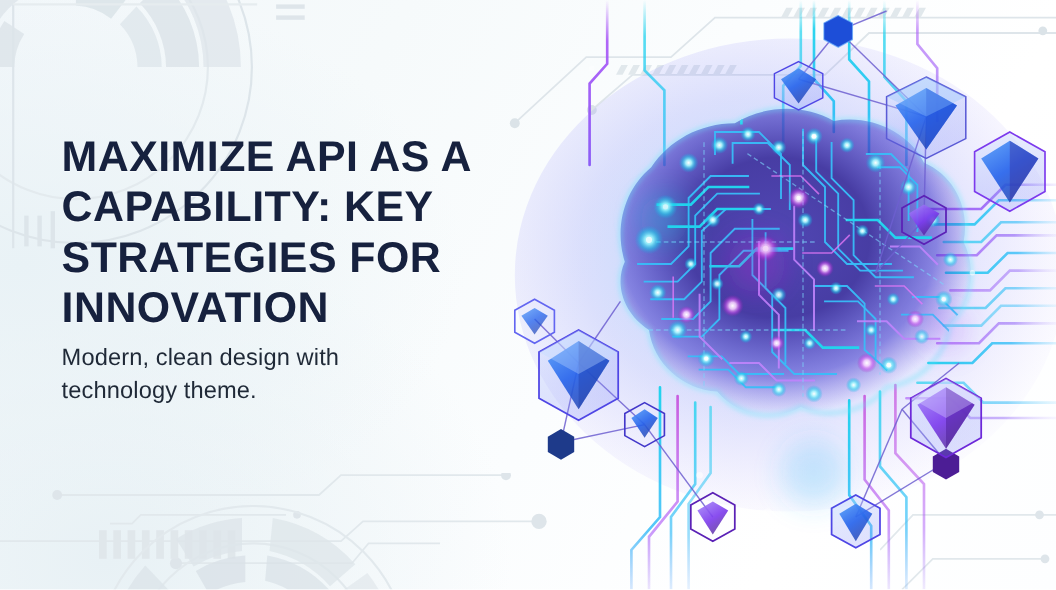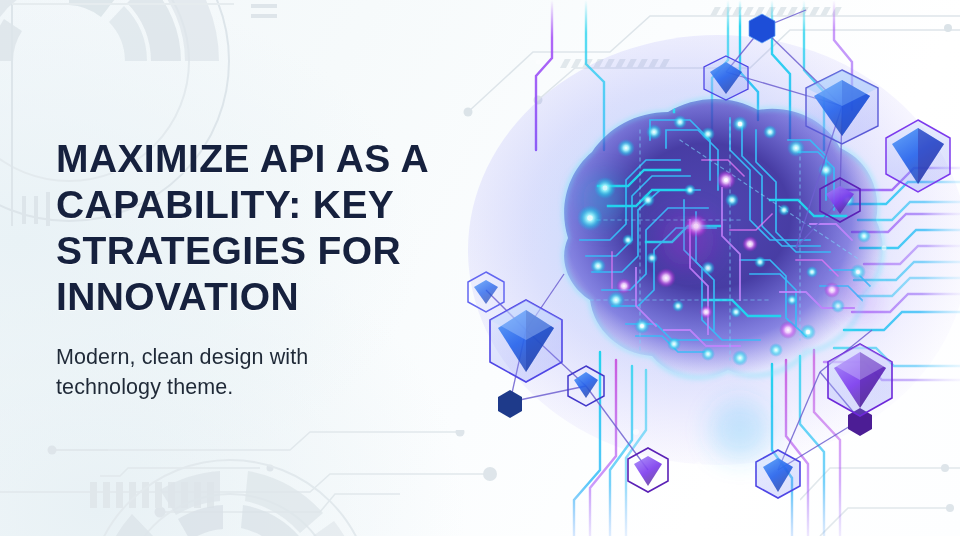--- a/index.html
+++ b/index.html
@@ -32,35 +32,35 @@
   
   #art {
     position:absolute; right:0; top:0;
     width:520px; height:536px;
   }
   #art-svg { position:absolute; inset:0; width:100%; height:100%; }
 
   
   #text-block {
     position:absolute;
-    left:56px; top:136px;
+    left:56px; top:120px;
     width:430px;
     z-index:5;
   }
   #headline {
     font-size:39px;
     line-height:46px;
     font-weight:bold;
     letter-spacing:0.4px;
     color:#16213e;
     text-transform:uppercase;
     text-shadow:0 1px 0 rgba(255,255,255,0.6);
   }
   #subhead {
-    margin-top:22px;
+    margin-top:6px;
     font-size:21.5px;
     line-height:30px;
     font-weight:normal;
     color:#1f2937;
     letter-spacing:0.1px;
     max-width:300px;
   }
 </style>
 </head>
 <body>

